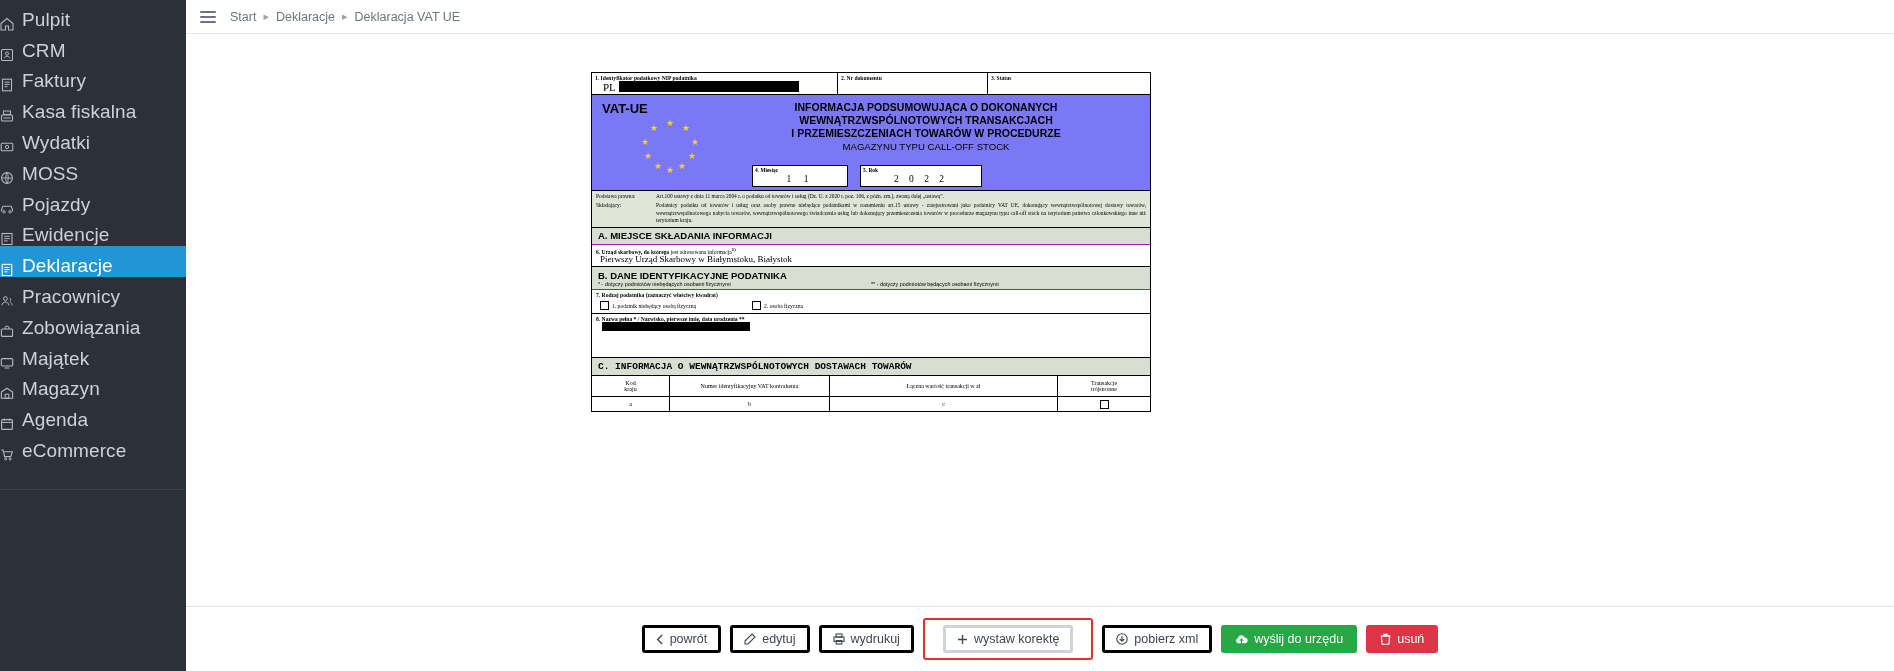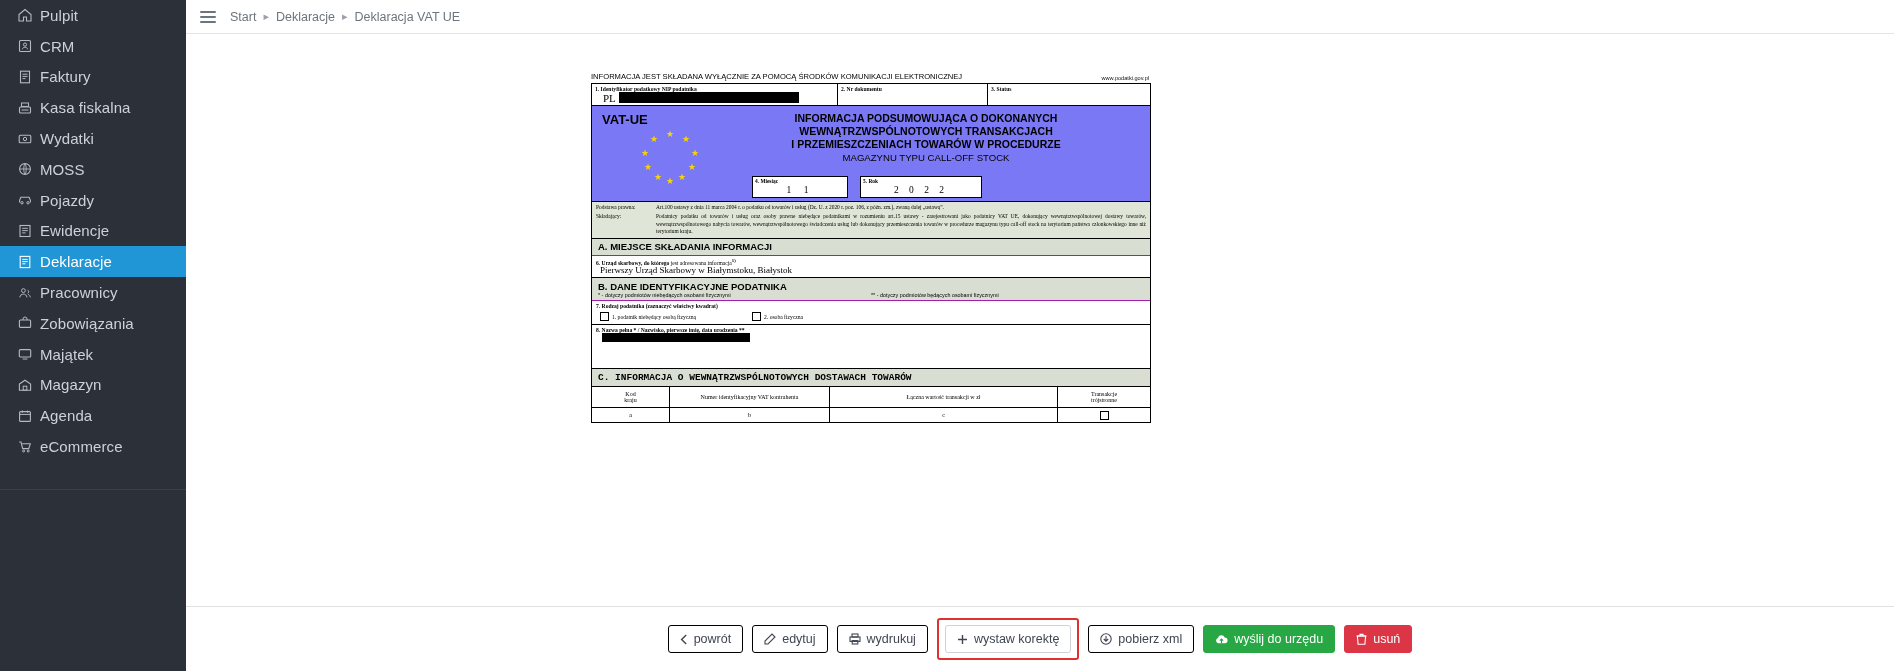--- a/index.html
+++ b/index.html
@@ -15,24 +15,23 @@
   
   .sidebar {
     width: 186px; min-width: 186px;
     background: #2c3038;
     color: #c9ced6;
     padding-top: 0px;
     height: 671px;
     position: relative;
   }
   .nav-item {
-    display: flex; align-items: center;
+    display: flex; align-items: flex-end;
     height: 30.8px;
-    padding-left: 18px;
-    font-size: 15px;
+    font-size: 19px;
     color: #cdd2d9;
     letter-spacing: .1px;
     cursor: pointer;
   }
   .nav-item .ico {
     width: 22px; min-width: 22px;
     display: inline-flex; align-items: center; justify-content: flex-start;
     opacity: .85;
   }
   .nav-item .ico svg { display:block; }
@@ -211,33 +210,33 @@
     display: flex; align-items: center; justify-content: center;
     gap: 9px;
     position: relative;
   }
   .btn {
     display: inline-flex; align-items: center; gap: 6px;
     height: 28px;
     padding: 0 11px;
     border-radius: 3px;
     font-size: 12.5px;
-    border: 1px solid #000000;
+    border: 3px solid #000000;
     background: #fff;
     color: #3f4650;
     cursor: pointer;
     white-space: nowrap;
   }
   .btn svg { display:block; }
   .btn-primary { background: #28a745; border-color: #28a745; color: #fff; }
   .btn-danger { background: #dc3545; border-color: #dc3545; color: #fff; }
   .btn-highlight-wrap {
     border: 2px solid #e03131;
     border-radius: 3px;
-    padding: 5px 6px;
+    padding: 5px 18px;
     display: inline-flex;
   }
   .btn-highlight-wrap .btn { border-color: #cfd3d8; }
 </style>
 </head>
 <body>
 
 <div class="app">
 
   <nav class="sidebar">
@@ -413,24 +412,20 @@
       <span class="crumb link">Deklaracje</span>
       <span class="crumb-sep">▸</span>
       <span class="crumb">Deklaracja VAT UE</span>
     </div>
 
     <div class="content">
       <div class="content-inner">
 
         <div class="doc-wrap">
 
-          <div class="doc-top">
-            <span>INFORMACJA JEST SKŁADANA WYŁĄCZNIE ZA POMOCĄ ŚRODKÓW KOMUNIKACJI ELEKTRONICZNEJ</span>
-            <span class="url">www.podatki.gov.pl</span>
-          </div>
 
           <div class="doc-box">
 
             <div class="row nip-row">
               <div class="cell nip-c1">
                 <div class="cell-label">1. Identyfikator podatkowy NIP podatnika</div>
                 <div class="nip-val">
                   <span>PL</span>
                   <span class="nip-redact"></span>
                 </div>

